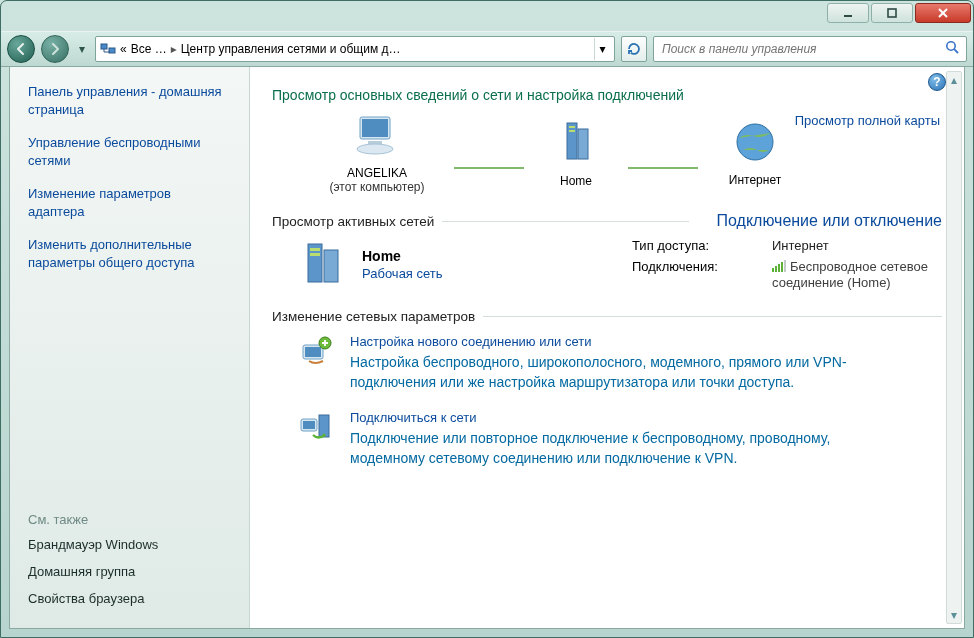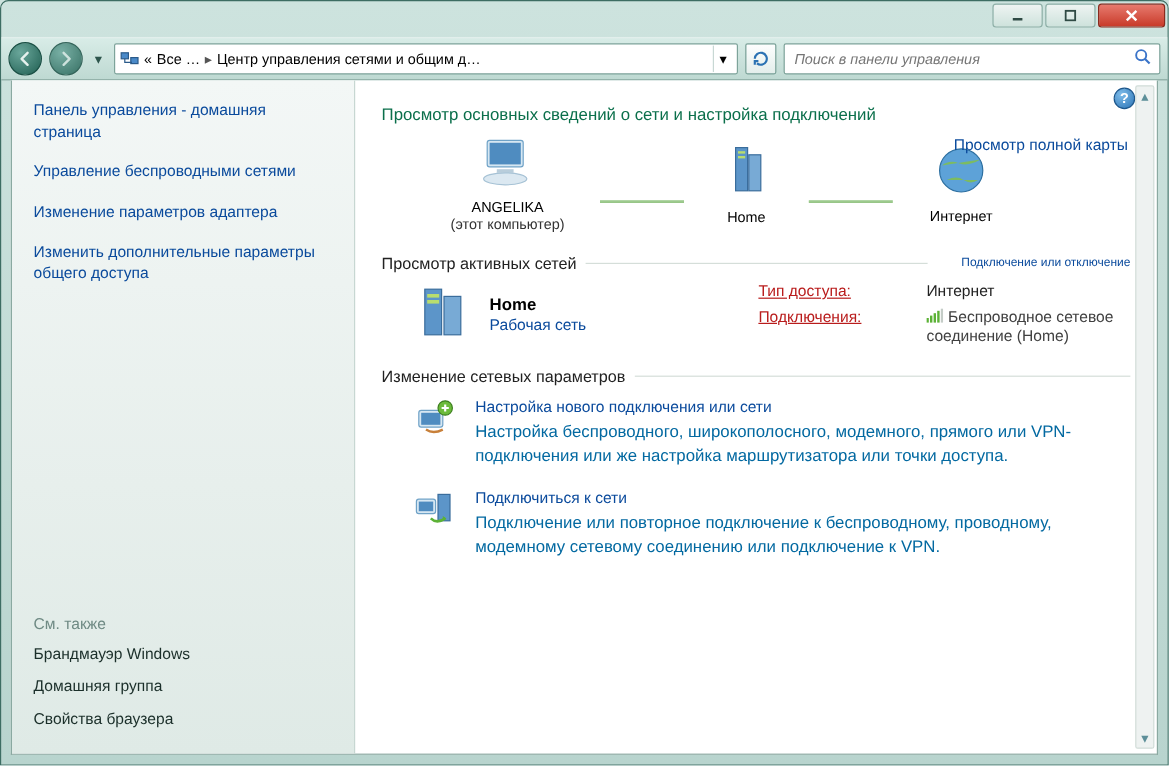--- a/index.html
+++ b/index.html
@@ -86,21 +86,21 @@
     flex:1;height:26px;background:#fff;border:1px solid #7da39a;border-radius:2px;
     display:flex;align-items:center;padding:0 6px;gap:6px;color:#8a8a8a;font-style:italic;
   }
   .searchbox input{border:none;outline:none;flex:1;font-style:italic;color:#777;font-size:12px;}
   .search-ico{color:#3a74c9;}
   
   .body {
     flex:1;display:flex;background:#fff;margin:0 8px 8px;border:1px solid #8aa9a1; border-top:none; overflow:hidden;
   }
   .sidebar{
-    width:286px;
+    width:240px;
     background:linear-gradient(#f3f7f6,#e7efec 60%,#dfeae6);
     border-right:1px solid #c7d7d2;
     padding:16px 18px 10px;
     display:flex;flex-direction:column;
     font-size:13px;
   }
   .sidebar .link{color:#0a4a9c; margin-bottom:16px; line-height:1.35; cursor:default;}
   .sidebar .sep{flex:1;}
   .sidebar .see-also{color:#6f8a84; margin-bottom:10px; font-size:13px;}
   .sidebar .sec-link{color:#1b2f2a; margin-bottom:12px; font-size:13px;}
@@ -113,27 +113,27 @@
   .h1{color:#0b6f4b;font-size:14px;margin:6px 0 10px;}
   .map-row{display:flex;align-items:flex-start;gap:8px;position:relative;}
   .map-nodes{display:flex;align-items:center;gap:12px;margin-left:40px;}
   .node{display:flex;flex-direction:column;align-items:center;width:130px;}
   .node .lbl{margin-top:6px;text-align:center;font-size:12px;}
   .node .sub{color:#333;font-size:12px;text-align:center;}
   .connector{width:70px;height:2px;background:repeating-linear-gradient(90deg,#7fb96b 0 6px,transparent 6px 10px);border-top:1px solid #7fb96b;border-bottom:1px solid #7fb96b;margin-top:28px;}
   .map-link{position:absolute;right:2px;top:0;color:#0a4a9c;font-size:13px;}
   .section-title{display:flex;align-items:center;margin:18px 0 8px;font-size:13.5px;color:#222;}
   .section-title .line{flex:1;height:1px;background:#d5ded9;margin-left:8px;}
-  .section-title .rlink{color:#0a4a9c;margin-left:28px;font-size:10px;}
+  .section-title .rlink{color:#0a4a9c;margin-left:28px;font-size:16px;}
   .active-net{display:flex;align-items:flex-start;gap:20px;margin-left:30px;}
   .net-block{display:flex;align-items:center;gap:12px;}
   .net-name{font-weight:bold;font-size:14px;}
   .net-type{color:#0a4a9c;font-size:13px;margin-top:2px;}
   .net-details{margin-left:auto;display:grid;grid-template-columns:140px 170px;row-gap:6px;font-size:13px;align-items:start;}
-  .net-details .lab{color:#b91c1c;text-decoration:underline;}
+  .net-details .lab{color:#000000;}
   .net-details .val{color:#222;}
   .net-details .val.link{color:#404040;}
   .sig-ico{display:inline-block;margin-right:4px;vertical-align:middle;}
   .tasks{margin-top:8px;}
   .task{display:flex;gap:14px;margin:10px 0 18px 26px;}
   .task-icon{flex:0 0 38px;height:34px;display:flex;align-items:center;justify-content:center;}
   .task-body .t-link{color:#0a4a9c;font-size:13px;margin-bottom:4px;}
   .task-body .t-desc{color:#0369a1;font-size:14px;line-height:1.4;max-width:530px;}
 </style>
 </head>
@@ -324,21 +324,21 @@
           <div class="task-icon">
             <svg width="36" height="32" viewBox="0 0 36 32">
                 <rect x="4" y="10" width="20" height="14" rx="2" fill="#d6e7f2" stroke="#6fa2c7"></rect>
                 <rect x="6" y="12" width="16" height="10" fill="#4f8cc0"></rect>
                 <circle cx="26" cy="8" r="6" fill="#6cbb3b" stroke="#3c7f1e"></circle>
                 <path d="M26 5 v6 M23 8 h6" stroke="#fff" stroke-width="1.8"></path>
                 <path d="M10 26 q6 4 14 0" stroke="#c8803a" stroke-width="2" fill="none"></path>
               </svg>
           </div>
           <div class="task-body">
-            <div class="t-link">Настройка нового подключения или сети</div>
+            <div class="t-link">Настройка нового соединению или сети</div>
             <div class="t-desc">Настройка беспроводного, широкополосного, модемного, прямого или VPN-подключения или же настройка маршрутизатора или точки доступа.</div>
           </div>
         </div>
         <div class="task">
           <div class="task-icon">
             <svg width="36" height="32" viewBox="0 0 36 32">
                 <rect x="2" y="8" width="16" height="12" rx="2" fill="#d6e7f2" stroke="#6fa2c7"></rect>
                 <rect x="4" y="10" width="12" height="8" fill="#4f8cc0"></rect>
                 <rect x="20" y="4" width="10" height="22" fill="#5c95c9" stroke="#3a6d9c"></rect>
                 <path d="M14 24 q5 5 12 0" stroke="#5cb236" stroke-width="2.2" fill="none"></path>

